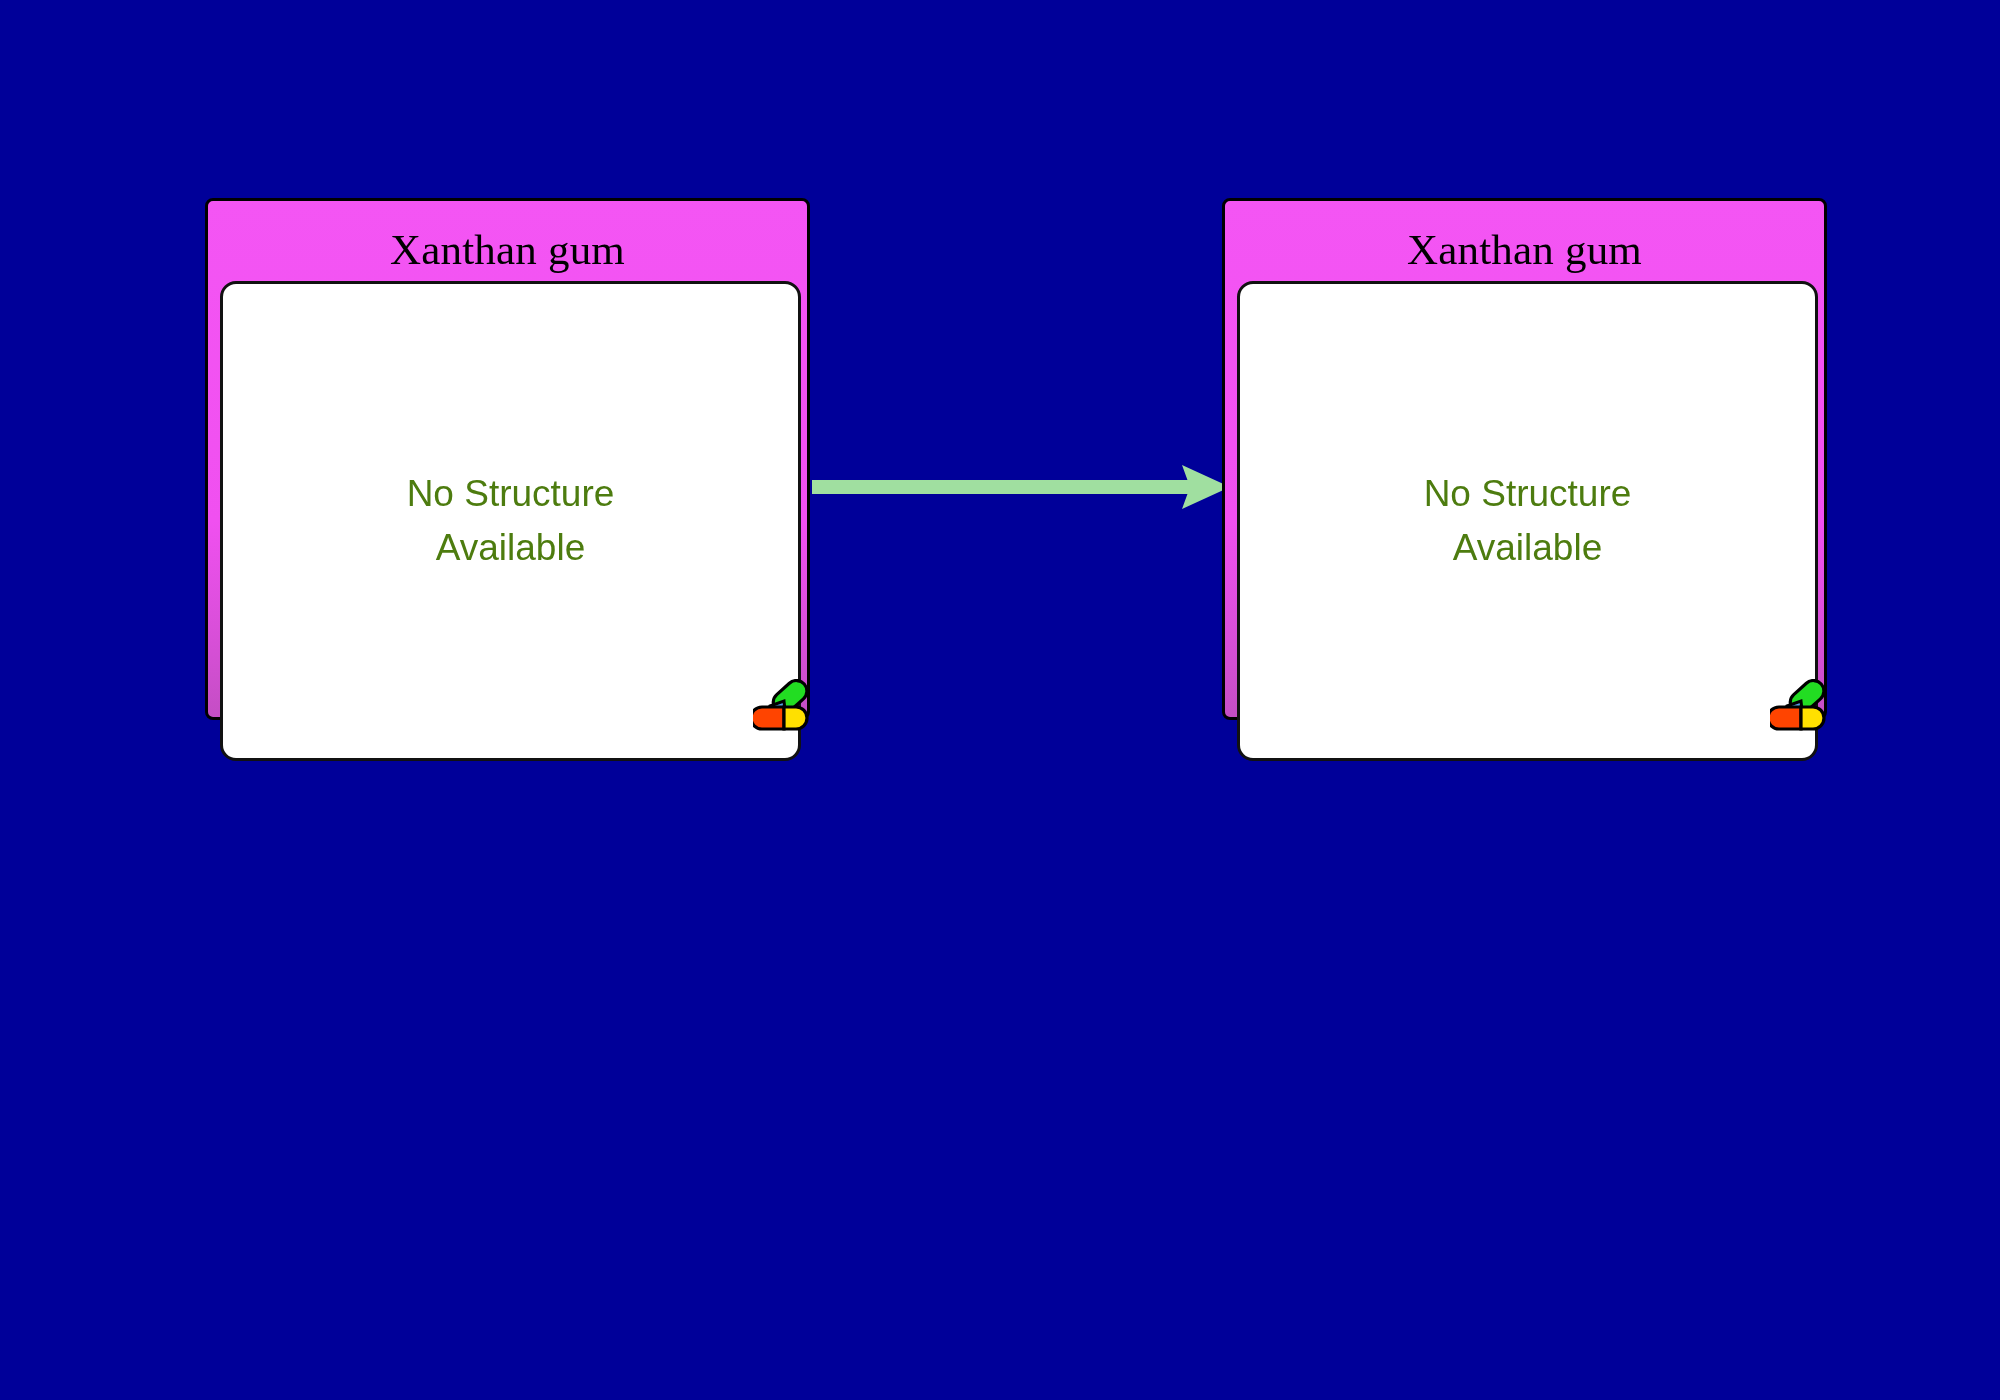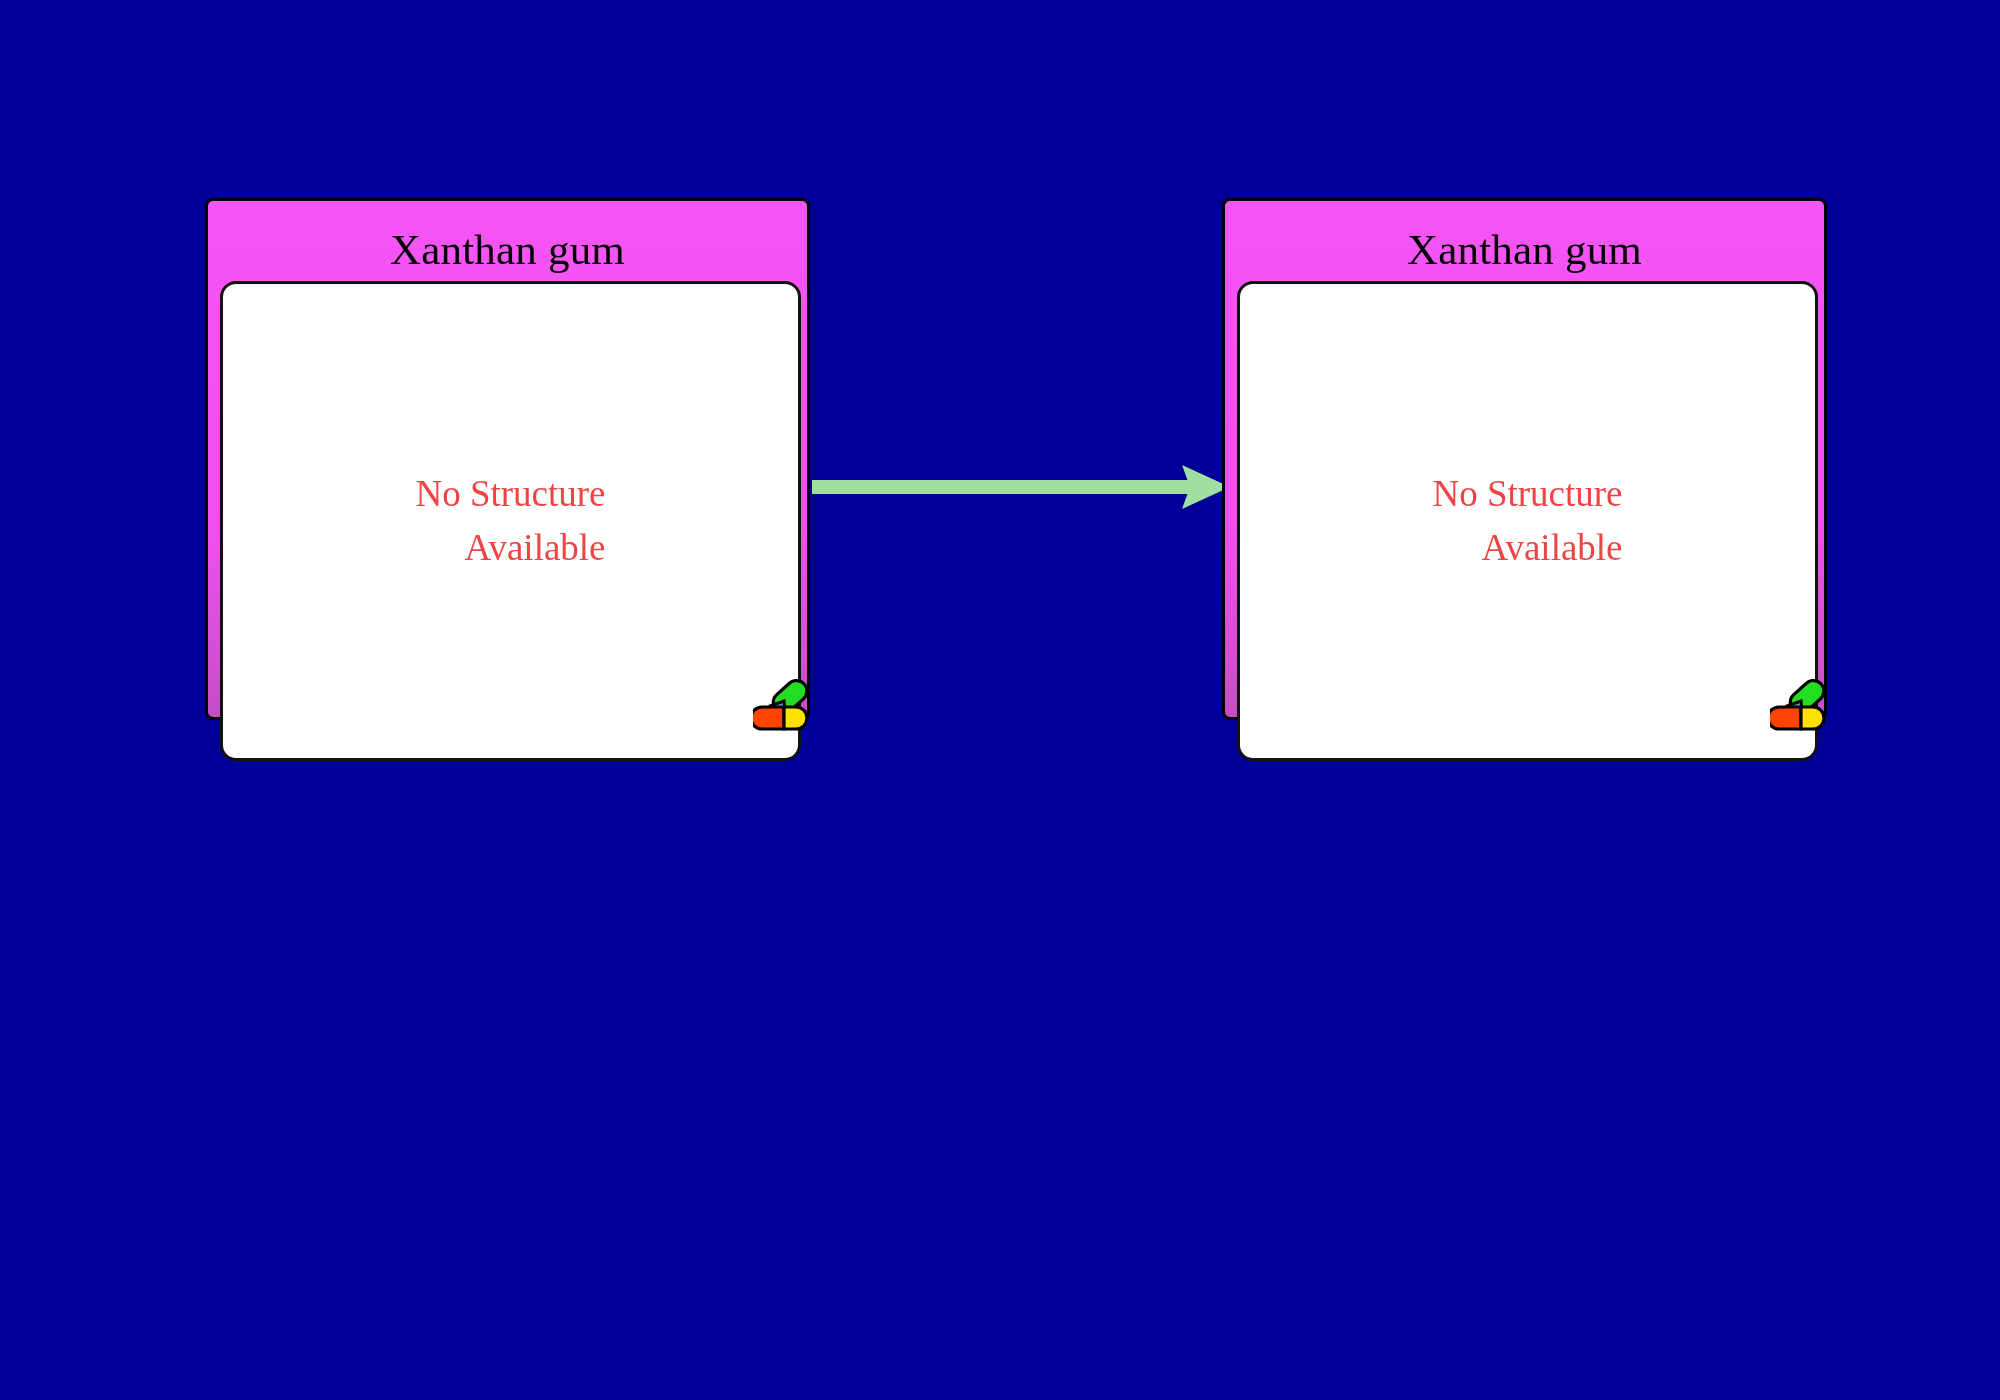--- a/index.html
+++ b/index.html
@@ -56,25 +56,25 @@
     box-sizing: border-box;
     border: 3px solid #111111;
     border-radius: 16px;
     background: #FFFFFF;
     display: flex;
     align-items: center;
     justify-content: center;
   }
 
   .panel-text {
-    font-family: Liberation Serif, serif;
+    font-family: Liberation Sans, sans-serif;
     font-size: 37px;
     line-height: 54px;
-    color: #ef4444;
-    text-align: right;
+    color: #4d7c0f;
+    text-align: center;
     white-space: pre-line;
   }
 
   
   .capsule-badge {
     position: absolute;
     right: -8px;
     bottom: -18px;
     width: 62px;
     height: 56px;

